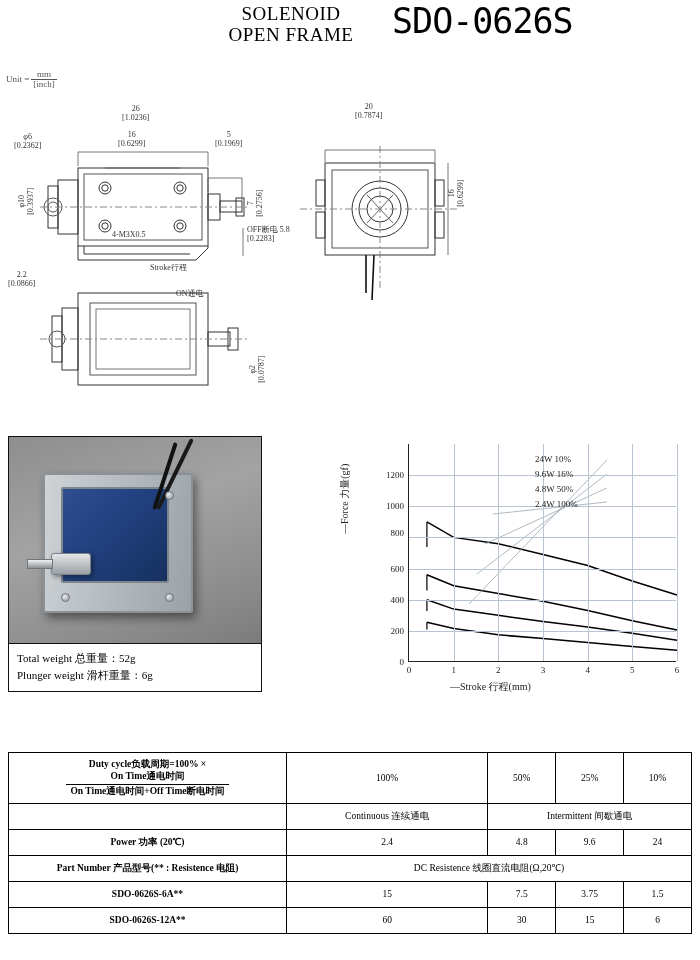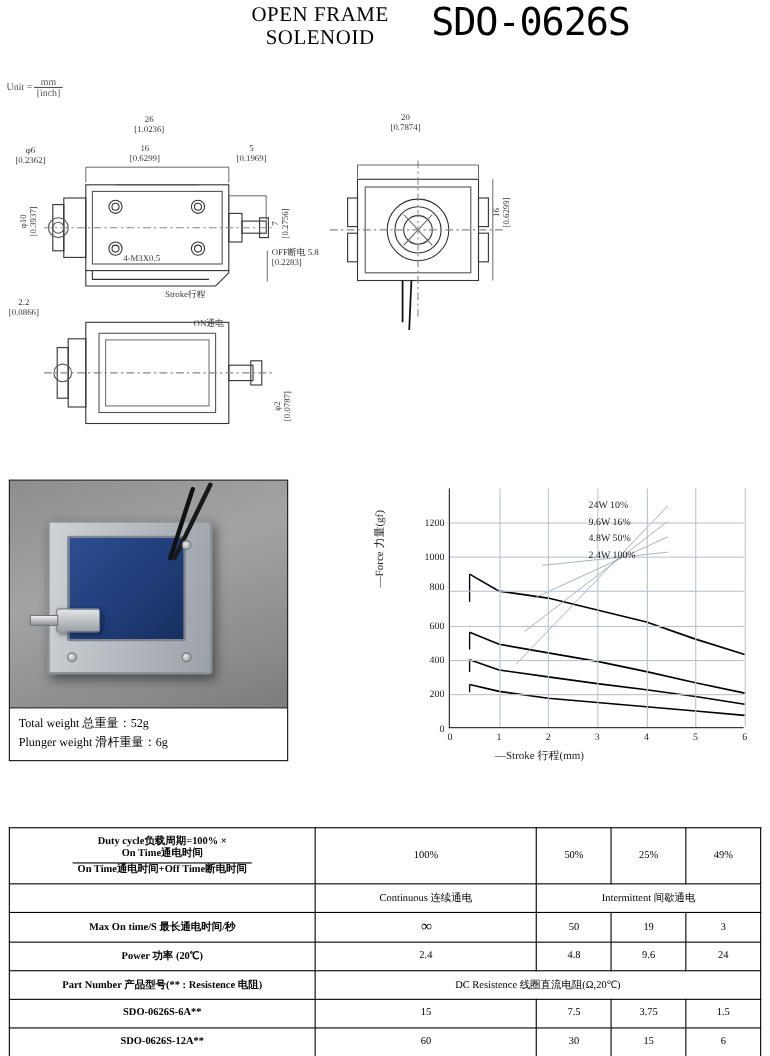--- a/index.html
+++ b/index.html
@@ -147,22 +147,22 @@
   .frac2 .b { display:block; padding: 1px 4px 0 4px; }
   .inf { font-size: 14px; letter-spacing: -1px; }
 </style>
 </head>
 <body>
 
 <div class="page">
 
   <div class="header">
     <div class="hdr-left">
+      <div>SOLENOID</div>
       <div>OPEN FRAME</div>
-      <div>SOLENOID</div>
     </div>
     <div class="hdr-model">SDO-0626S</div>
   </div>
 
   <div class="unit-box">
     <span>Unit =</span>
     <span class="frac">
       <span class="top">mm</span>
       <span class="bot">[inch]</span>
     </span>
@@ -381,33 +381,26 @@
           <td class="lead">
             <span>Duty cycle负载周期=100% ×</span>
             <span class="frac2">
               <span class="t">On Time通电时间</span>
               <span class="b">On Time通电时间+Off Time断电时间</span>
             </span>
           </td>
           <td>100%</td>
           <td>50%</td>
           <td>25%</td>
-          <td>49%</td>
+          <td>10%</td>
         </tr>
         <tr>
           <td class="lead" style="border-top:none;"></td>
           <td>Continuous 连续通电</td>
           <td colspan="3">Intermittent 间歇通电</td>
-        </tr>
-        <tr>
-          <td class="lead">Max On time/S 最长通电时间/秒</td>
-          <td class="inf">∞</td>
-          <td>50</td>
-          <td>19</td>
-          <td>3</td>
         </tr>
         <tr>
           <td class="lead">Power 功率 (20℃)</td>
           <td>2.4</td>
           <td>4.8</td>
           <td>9.6</td>
           <td>24</td>
         </tr>
         <tr>
           <td class="lead">Part Number 产品型号(** : Resistence 电阻)</td>

